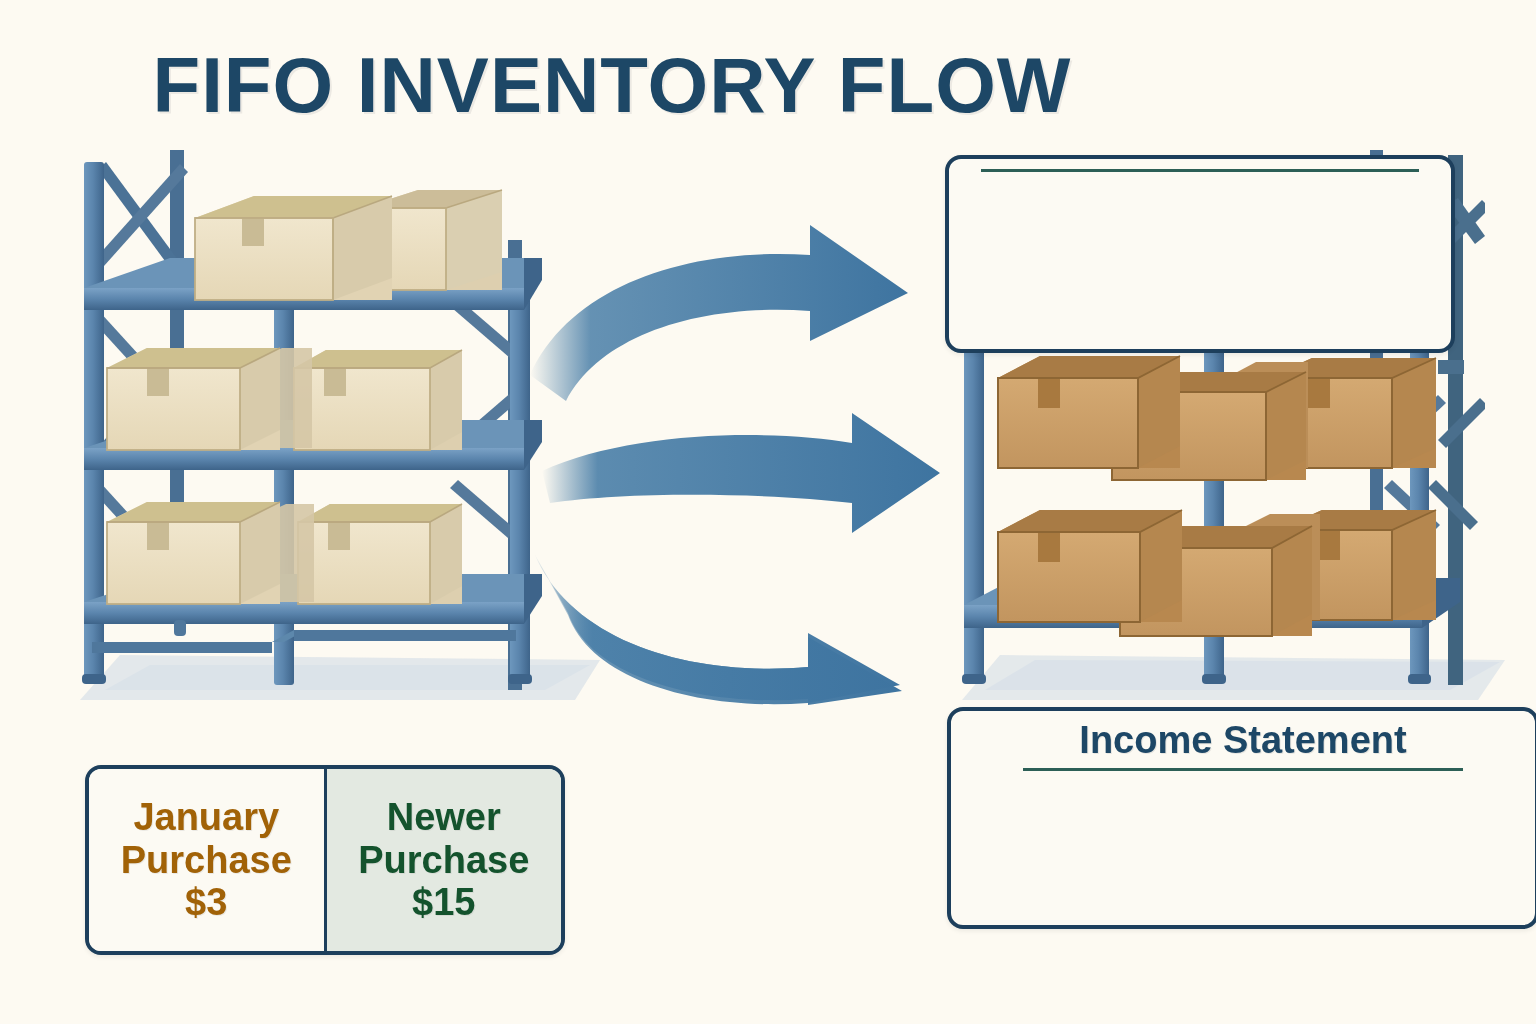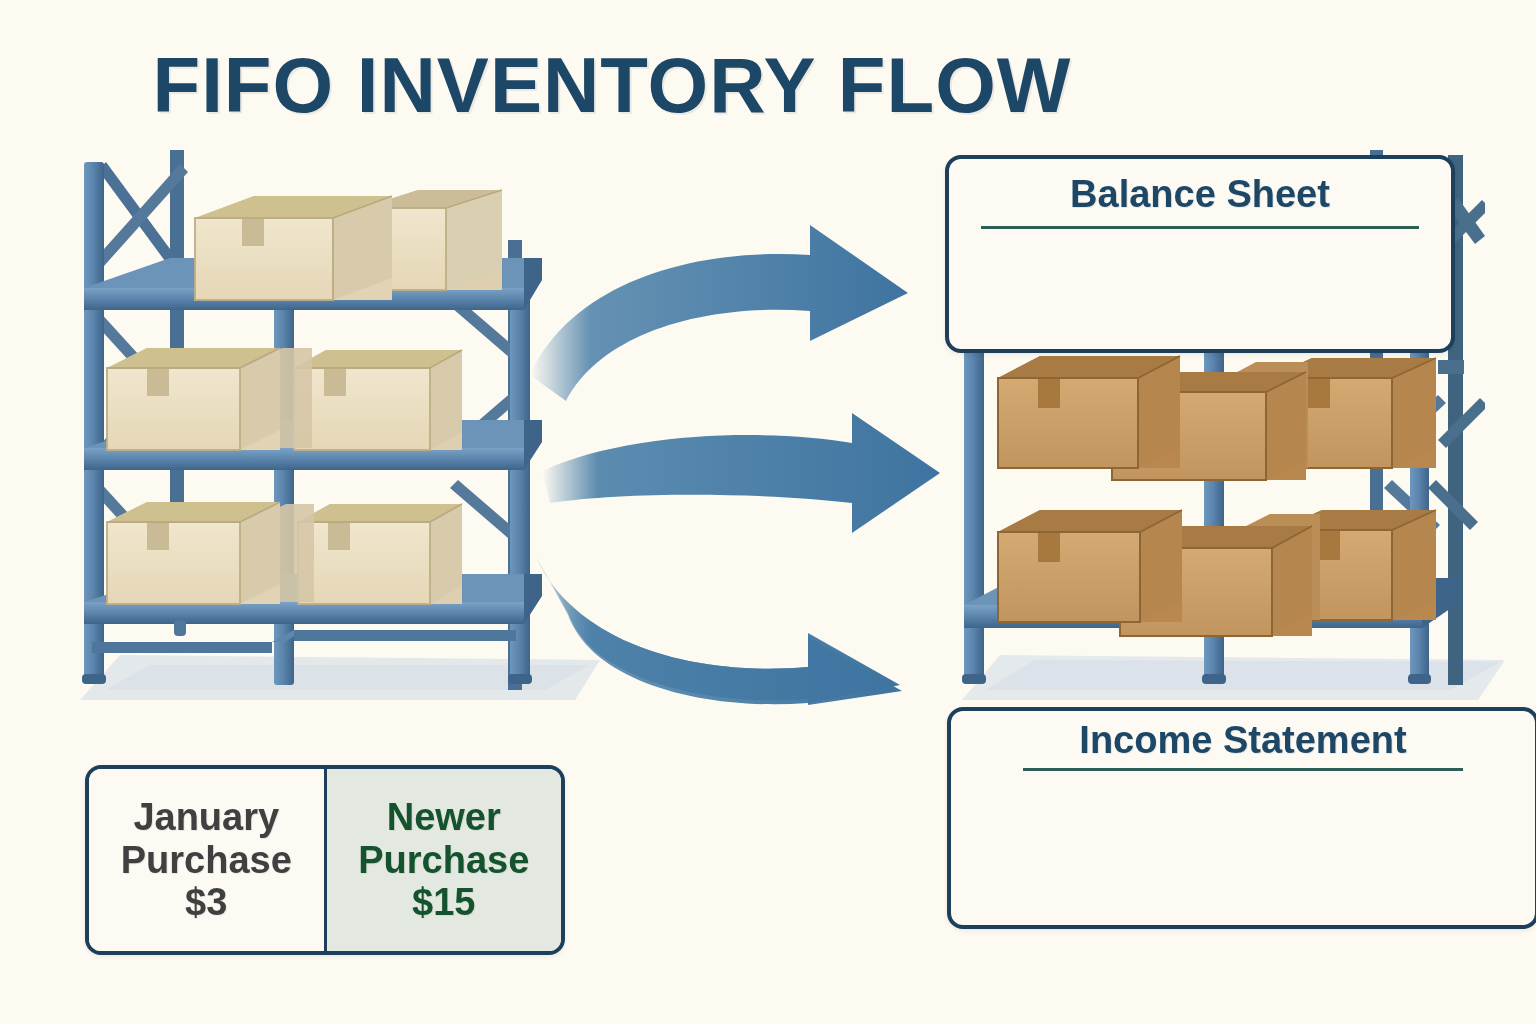--- a/index.html
+++ b/index.html
@@ -120,21 +120,21 @@
     display: flex;
     flex-direction: column;
     align-items: center;
     justify-content: center;
     font-weight: bold;
     font-size: 38px;
     line-height: 1.12;
     text-align: center;
     text-shadow: 1px 1px 0 rgba(140,140,140,0.16);
   }
-  #price-old { color: #404040; background: #fcfaf3; align-items: center; }
+  #price-old { color: #a16207; background: #fcfaf3; align-items: center; }
   #price-new { color: #14532d; background: #e3e9e1; border-left: 3px solid #1d3f5c; }
   
   .shelf-wrap { position: absolute; }
   #shelf-left  { left: 62px;  top: 150px; width: 500px; height: 540px; z-index: 10; }
   #shelf-right { left: 940px; top: 150px; width: 545px; height: 540px; z-index: 10; }
   
   #arrows {
     position: absolute;
     left: 520px; top: 215px;
     width: 440px; height: 490px;
@@ -427,21 +427,20 @@
       <g>
         <path d="M 14,338 C 52,428 172,462 288,452 L 288,422 L 382,476 L 288,490 L 288,488
                  C 180,496 72,466 48,400 Z" fill="url(#arrFade3)"></path>
         <path d="M 14,338 C 52,428 172,462 288,452 L 288,418 L 380,470 L 288,488 L 288,484
                  C 180,492 70,462 48,398 Z" fill="url(#arrFade3)"></path>
       </g>
     </svg>
   </div>
 
   <div class="card" id="balance-sheet">
-    <div class="card-title">Balance Sheet</div>
     <div class="card-rule"></div>
   </div>
 
   <div class="card" id="income-statement">
     <div class="card-title">Income Statement</div>
     <div class="card-rule"></div>
   </div>
 
   <div class="card" id="price-compare">
     <div class="price-cell" id="price-old">

